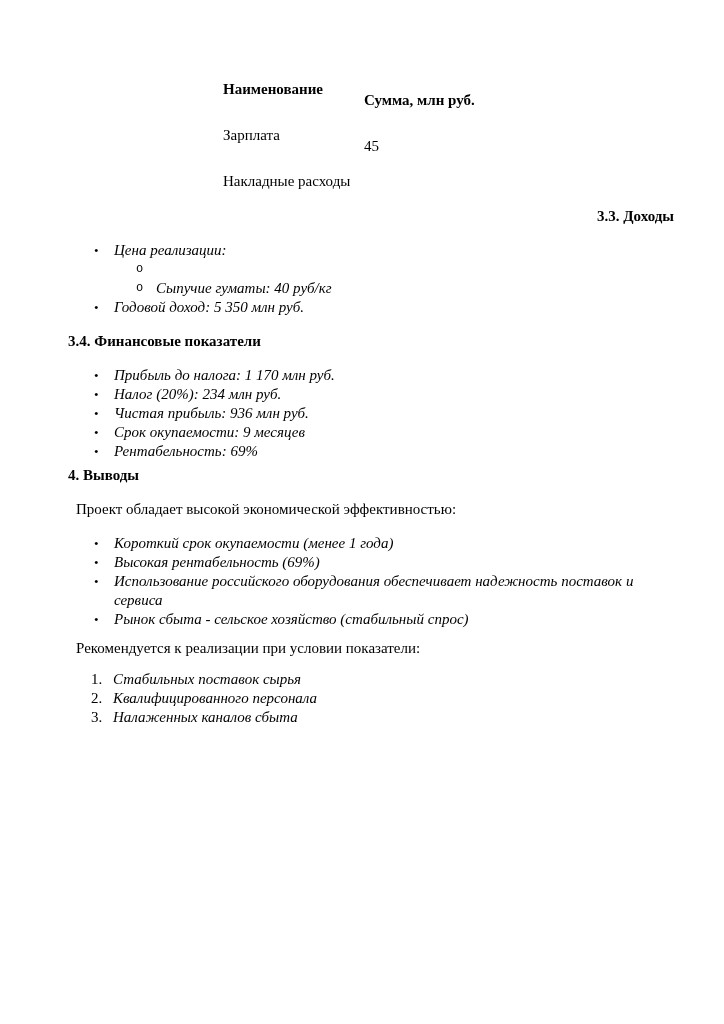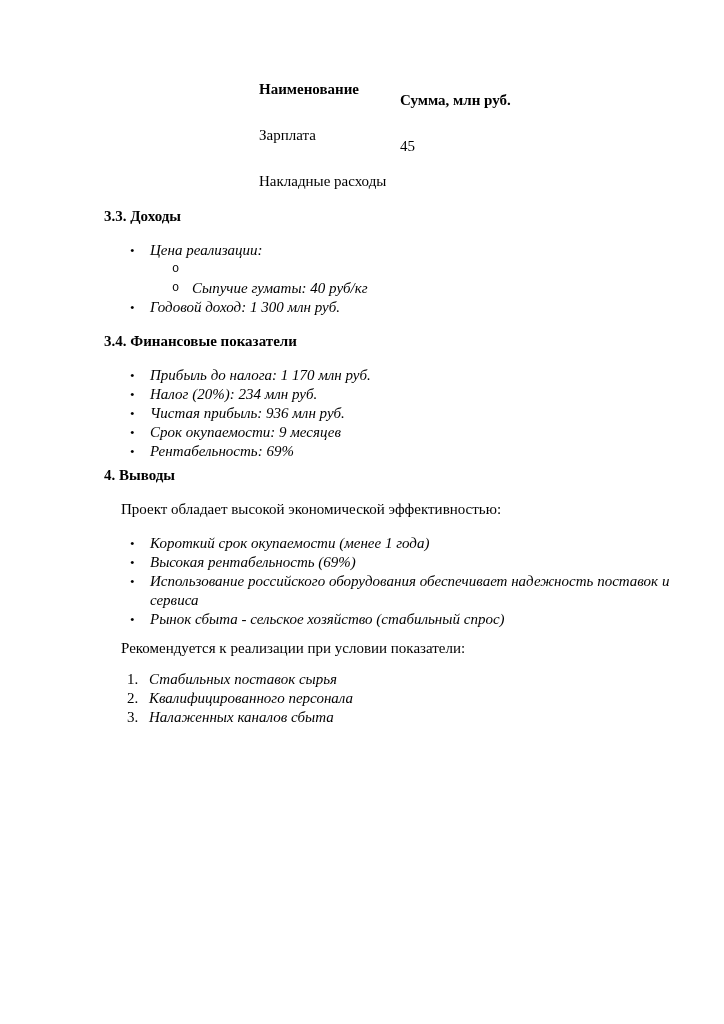--- a/index.html
+++ b/index.html
@@ -8,33 +8,33 @@
     width: 724px;
     height: 1024px;
     background: #ffffff;
     color: #000000;
     font-family: "Liberation Serif", serif;
     font-size: 15px;
     line-height: 19px;
     overflow: hidden;
   }
   .content {
-    padding: 80px 50px 0 104px;
+    padding: 80px 50px 0 68px;
   }
   
   .doc-table { margin-left: 155px; }
   .trow { display: flex; line-height: 19px; margin-bottom: 16px; }
   .trow .c1 { width: 141px; flex: 0 0 141px; }
   .trow .c2 { flex: 1; margin-top: 11px; }
   .thead .c1, .thead .c2 { font-weight: bold; }
   
   .h { font-weight: bold; line-height: 19px; margin: 0 0 15px 0; }
-  .h-s33 { margin-top: 7px; }
+  .h-s33 { margin-top: 7px; text-align: right; }
   
-  .p { line-height: 19px; margin: 0 0 15px 17px; }
+  .p { line-height: 19px; margin: 0 0 15px 8px; }
   .p-outro { margin-bottom: 12px; }
   
   .list { margin: 0 0 15px 0; }
   .list-tight { margin-bottom: 5px; }
   .list-concl { margin-bottom: 10px; }
   .list-ol { margin-bottom: 0; }
   .li { display: flex; line-height: 19px; }
   .li .txt { flex: 1; font-style: italic; }
   .li-l1 { padding-left: 26px; }
   .li-l1 .mark { width: 20px; flex: 0 0 20px; font-size: 13px; }
@@ -71,21 +71,21 @@
       </div>
       <div class="li li-l2">
         <span class="mark">o</span>
       </div>
       <div class="li li-l2">
         <span class="mark">o</span>
         <span class="txt">Сыпучие гуматы: 40 руб/кг</span>
       </div>
       <div class="li li-l1">
         <span class="mark">•</span>
-        <span class="txt">Годовой доход: 1 300 млн руб.</span>
+        <span class="txt">Годовой доход: 5 350 млн руб.</span>
       </div>
     </div>
 
     <div class="h">3.4. Финансовые показатели</div>
     <div class="list list-tight">
       <div class="li li-l1">
         <span class="mark">•</span>
         <span class="txt">Прибыль до налога: 1 170 млн руб.</span>
       </div>
       <div class="li li-l1">

